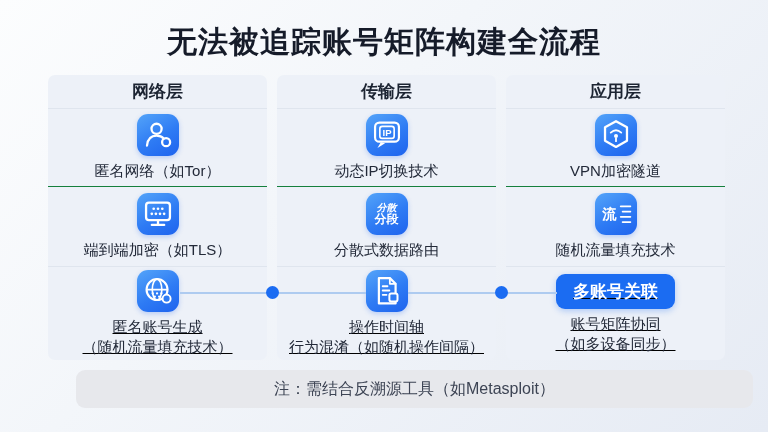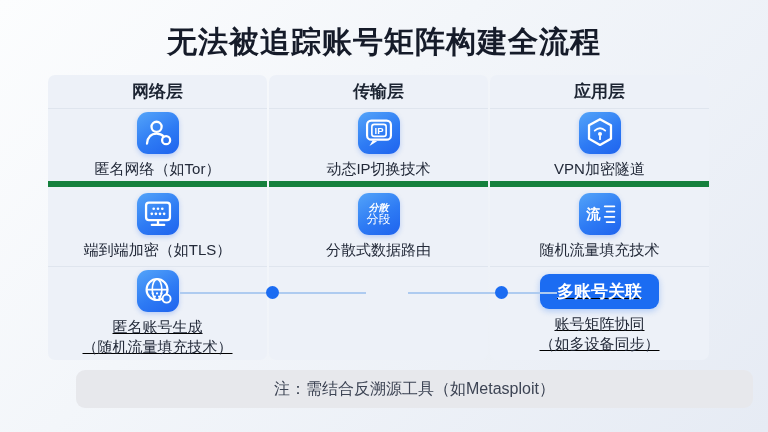--- a/index.html
+++ b/index.html
@@ -7,46 +7,46 @@
     width:768px;height:432px;overflow:hidden;
     font-family:"Liberation Sans","DejaVu Sans",sans-serif;
     background:linear-gradient(135deg,#fcfdfe 0%,#f3f6fa 40%,#e6ebf4 100%);
   }
   .stage{position:relative;width:768px;height:432px;}
   .title{
     position:absolute;top:22px;left:0;width:768px;margin:0;
     text-align:center;font-size:30px;font-weight:800;color:#151b29;
     letter-spacing:1px;
   }
-  .panels{position:absolute;left:48px;top:75px;width:677px;height:285px;display:flex;gap:2px;}
+  .panels{position:absolute;left:48px;top:75px;width:677px;height:285px;display:flex;gap:10px;}
   .panel{
     width:219px;height:285px;background:#edf1f8;border-radius:7px;
     display:flex;flex-direction:column;box-sizing:border-box;
   }
   .panel-header{
     height:33px;line-height:33px;text-align:center;
     font-size:17px;font-weight:700;color:#1c2432;
     border-bottom:1px solid #dfe5ee;
   }
   .row{
     display:flex;flex-direction:column;align-items:center;justify-content:center;
     box-sizing:border-box;
   }
-  .row1{height:78px;border-bottom:6px solid #15803d;}
+  .row1{height:78px;border-bottom:1px solid #15803d;}
   .row2{height:80px;border-bottom:1px solid #dfe5ee;}
   .row3{height:93px;text-decoration:underline;}
   .icon{
     width:42px;height:42px;border-radius:11px;flex:0 0 auto;
     background:linear-gradient(150deg,#54a4f9 0%,#2e7bf4 55%,#1e63ee 100%);
     display:flex;flex-direction:column;align-items:center;justify-content:center;
     box-shadow:0 2px 5px rgba(30,99,238,.25);
   }
   .icon svg{display:block;}
   .icon-text-line1{color:#fff;font-size:10px;font-weight:700;line-height:11px;font-style:italic;}
-  .icon-text-line2{color:#fff;font-size:12px;font-weight:400;line-height:13px;}
+  .icon-text-line2{color:#fff;font-size:12px;font-weight:700;line-height:13px;}
   .label{
     margin-top:5px;text-align:center;font-size:15px;font-weight:500;
     color:#232a39;line-height:20px;
   }
   .label .l2{display:block;}
   .chip{
     height:35px;padding:0 17px;border:none;border-radius:9px;
     background:#1b6cf2;color:#ffffff;font-size:17px;font-weight:700;
     display:flex;align-items:center;justify-content:center;
     font-family:inherit;box-shadow:0 2px 6px rgba(27,108,242,.3);
@@ -143,20 +143,34 @@
         </span>
         <div class="label">动态IP切换技术</div>
       </div>
       <div class="row row2">
         <span class="icon">
           <span class="icon-text-line1">分散</span>
           <span class="icon-text-line2">分段</span>
         </span>
         <div class="label">分散式数据路由</div>
       </div>
+      <div class="row row3">
+        <span class="icon">
+          <svg width="42" height="42" viewBox="0 0 44 44" fill="none" stroke="#fff" stroke-width="2.3" stroke-linecap="round" stroke-linejoin="round">
+            <path d="M13.5 8.5 H25 L31 14.5 V35 H13.5 Z"></path>
+            <path d="M25 8.5 V14.5 H31" stroke-width="1.9"></path>
+            <path d="M17.5 17 H22.5 M17.5 21.5 H24.5 M17.5 26 H21.5" stroke-width="1.9"></path>
+            <rect x="24.5" y="24.5" width="8.5" height="8.5" rx="2" fill="#2e7bf4" stroke-width="2.1"></rect>
+          </svg>
+        </span>
+        <div class="label">
+          <span>操作时间轴</span>
+          <span class="l2">行为混淆（如随机操作间隔）</span>
+        </div>
+      </div>
     </section>
 
     <section class="panel">
       <header class="panel-header">应用层</header>
       <div class="row row1">
         <span class="icon">
           <svg width="42" height="42" viewBox="0 0 44 44" fill="none" stroke="#fff" stroke-width="2.4" stroke-linecap="round" stroke-linejoin="round">
             <path d="M22 7.5 L33.5 14 V28 L22 34.5 L10.5 28 V14 Z"></path>
             <path d="M16.5 19.5 Q22 14.5 27.5 19.5" stroke-width="1.9"></path>
             <circle cx="22" cy="23" r="2.1" fill="#fff" stroke="none"></circle>

